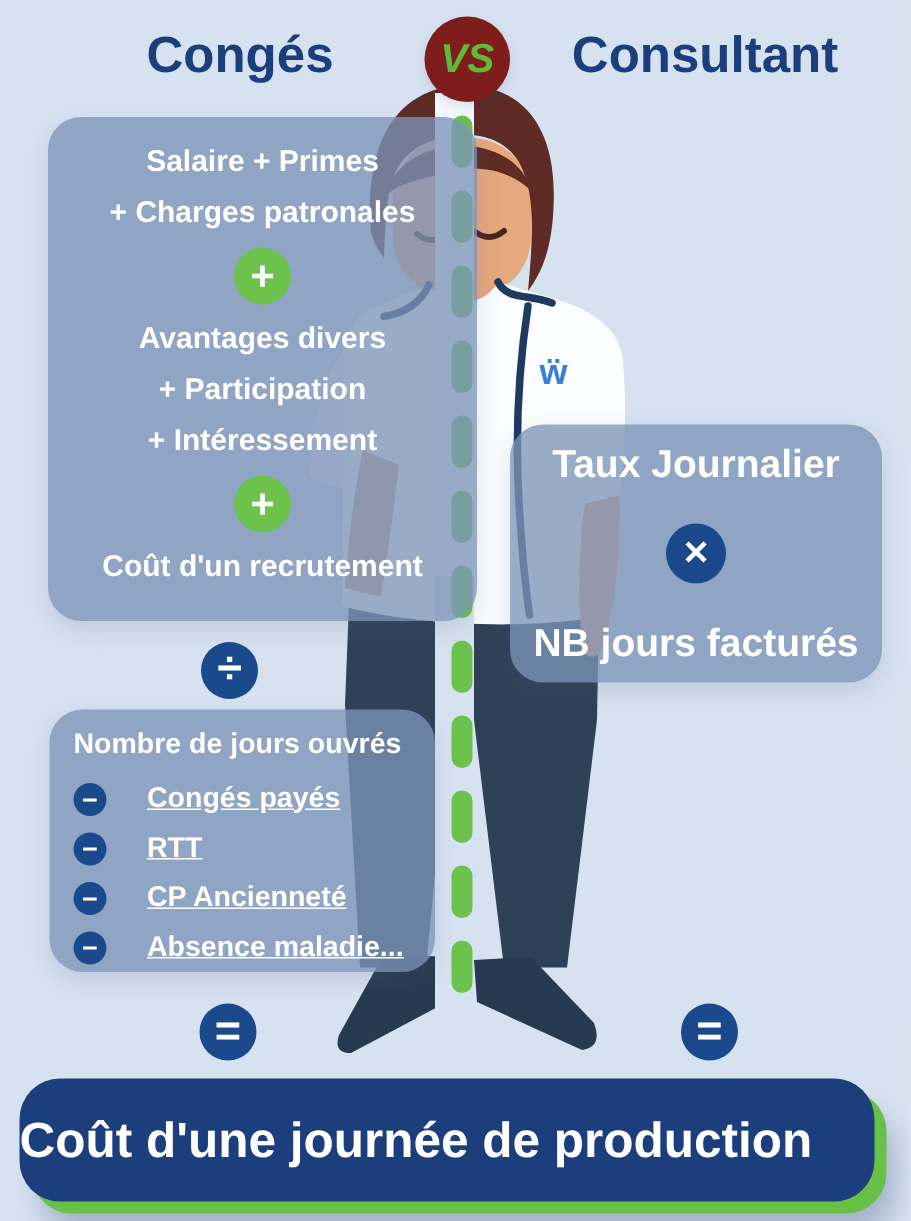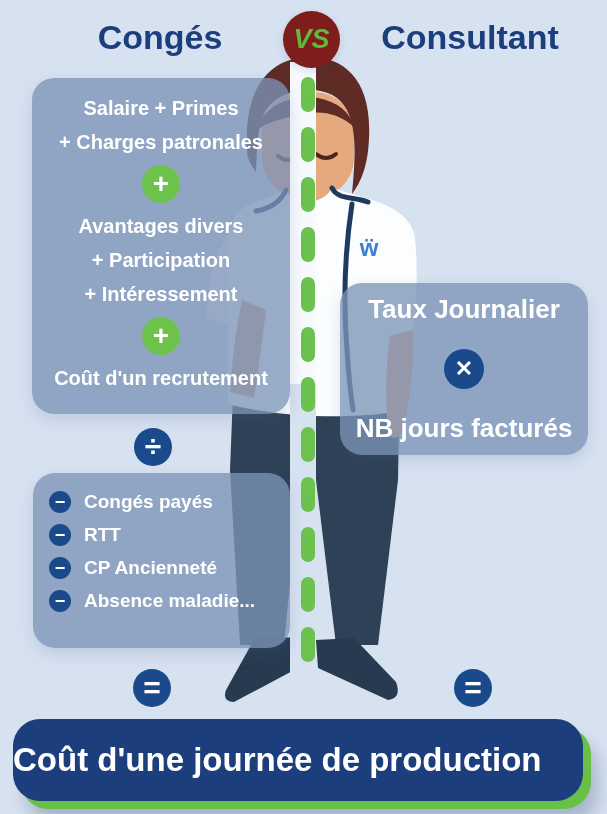--- a/index.html
+++ b/index.html
@@ -24,41 +24,41 @@
     color:#5cbc3a; font-weight:bold; font-style:italic; font-size:27px;
     box-shadow:0 3px 8px rgba(40,70,120,0.15);
   }
   
   .panel{
     position:absolute; background:rgba(124,147,183,0.78); border-radius:22px;
     color:#ffffff; font-weight:bold;
     box-shadow:0 6px 16px rgba(80,100,140,0.18);
   }
   .panel-costs{
-    left:32px; top:78px; width:258px; height:336px;
+    left:32px; top:78px; width:286px; height:336px;
     display:flex; flex-direction:column; align-items:center;
     padding-top:13px; box-sizing:border-box; font-size:20px;
   }
   .panel-costs .pline{line-height:34px; white-space:nowrap;}
   .op-circle{
     border-radius:50%; display:flex; align-items:center; justify-content:center;
     color:#fff; font-weight:bold; flex:0 0 auto;
   }
   .op-green{background:#6cc24a;}
   .op-navy{background:#1a4a8c;}
   .op-38{width:38px; height:38px; font-size:28px; line-height:38px;}
   .op-inline{margin:6px 0;}
   .panel-days{
     left:33px; top:473px; width:257px; height:175px;
     box-sizing:border-box; padding:12px 14px 10px 16px; font-size:19px;
   }
   .panel-days .days-title{line-height:24px; margin-bottom:7px; white-space:nowrap;}
   .day-row{display:flex; align-items:center; height:33px;}
   .op-22{width:22px; height:22px; font-size:18px; line-height:22px;}
-  .day-row .day-label{margin-left:13px; white-space:nowrap;}
+  .day-row .day-label{margin-left:27px; white-space:nowrap;text-decoration:underline;}
   .panel-consultant{
     left:340px; top:283px; width:248px; height:172px;
     display:flex; flex-direction:column; align-items:center; justify-content:center;
     gap:24px; font-size:26px;
   }
   .op-40{width:40px; height:40px; font-size:22px; line-height:40px;}
   
   .op-divide{position:absolute; left:134px; top:428px;}
   .op-divide .glyph{font-size:30px; margin-top:-2px;}
   .op-eq-left{position:absolute; left:133px; top:669px;}
@@ -142,20 +142,21 @@
       <span>+</span>
     </div>
     <div class="pline">Coût d'un recrutement</div>
   </div>
 
   <div class="op-circle op-navy op-38 op-divide">
     <span class="glyph">÷</span>
   </div>
 
   <div class="panel panel-days">
+    <div class="days-title">Nombre de jours ouvrés</div>
     <div class="day-row">
       <div class="op-circle op-navy op-22">
           <span>−</span>
         </div>
       <div class="day-label">Congés payés</div>
     </div>
     <div class="day-row">
       <div class="op-circle op-navy op-22">
           <span>−</span>
         </div>

